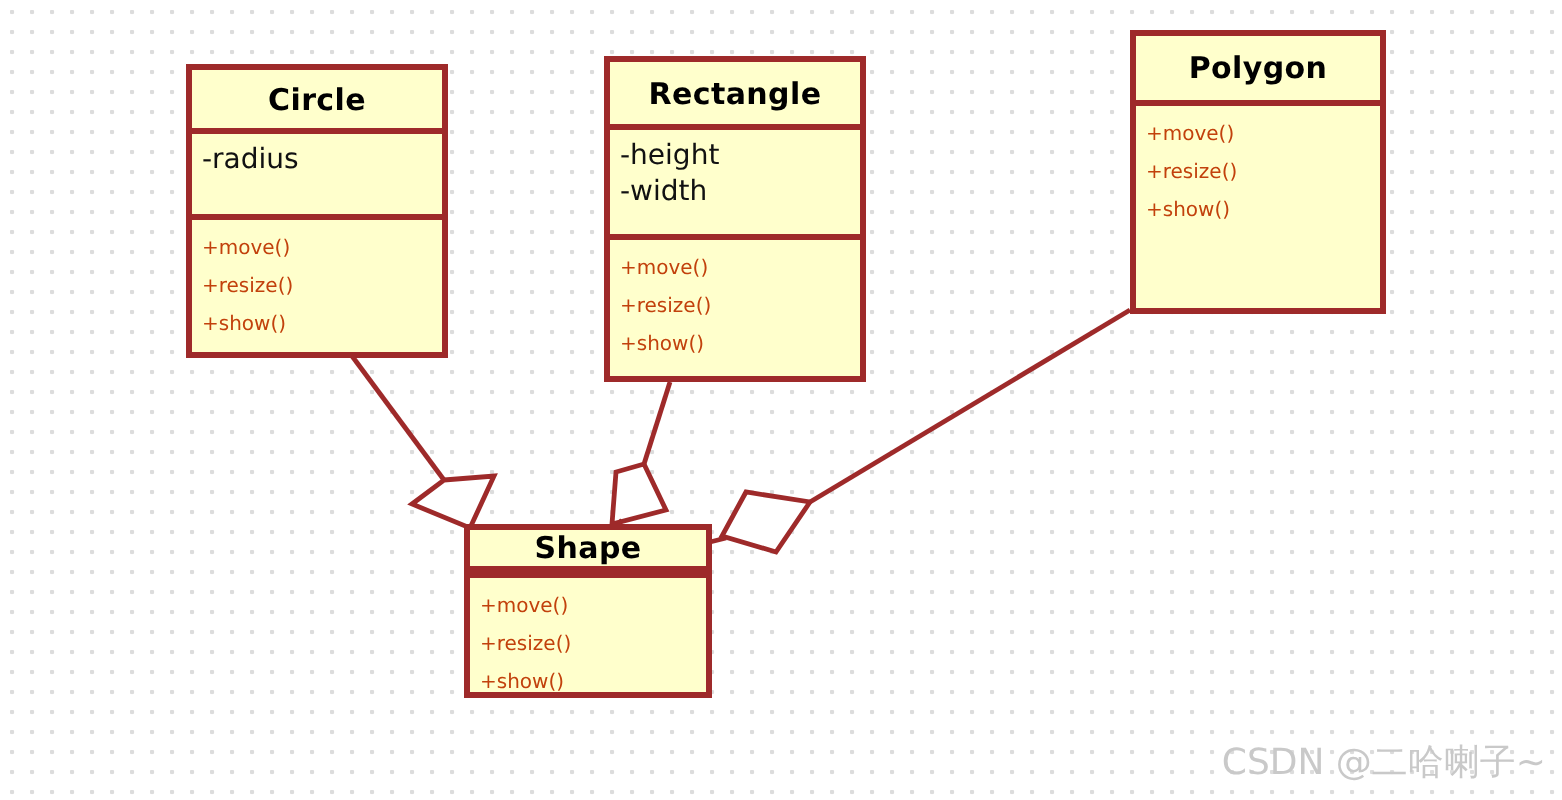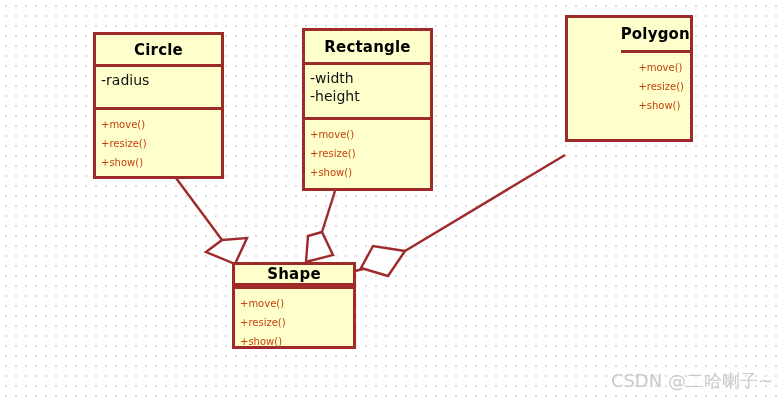--- a/index.html
+++ b/index.html
@@ -115,31 +115,31 @@
     <div class="cls-methods">
       <div class="member">+move()</div>
       <div class="member">+resize()</div>
       <div class="member">+show()</div>
     </div>
   </div>
 
   <div class="uml-class" style="left:302px; top:28px; width:131px; height:163px;">
     <div class="cls-title" style="height:34px;">Rectangle</div>
     <div class="cls-attrs" style="height:55px;">
+      <div class="member">-height</div>
       <div class="member">-width</div>
-      <div class="member">-height</div>
     </div>
     <div class="cls-methods">
       <div class="member">+move()</div>
       <div class="member">+resize()</div>
       <div class="member">+show()</div>
     </div>
   </div>
 
-  <div class="uml-class" style="left:565px; top:15px; width:128px; height:127px;align-items:flex-end;">
+  <div class="uml-class" style="left:565px; top:15px; width:128px; height:142px;">
     <div class="cls-title" style="height:35px;">Polygon</div>
     <div class="cls-methods">
       <div class="member">+move()</div>
       <div class="member">+resize()</div>
       <div class="member">+show()</div>
     </div>
   </div>
 
   <div class="uml-class" style="left:232px; top:262px; width:124px; height:87px;">
     <div class="cls-title" style="height:32px;">Shape</div>

